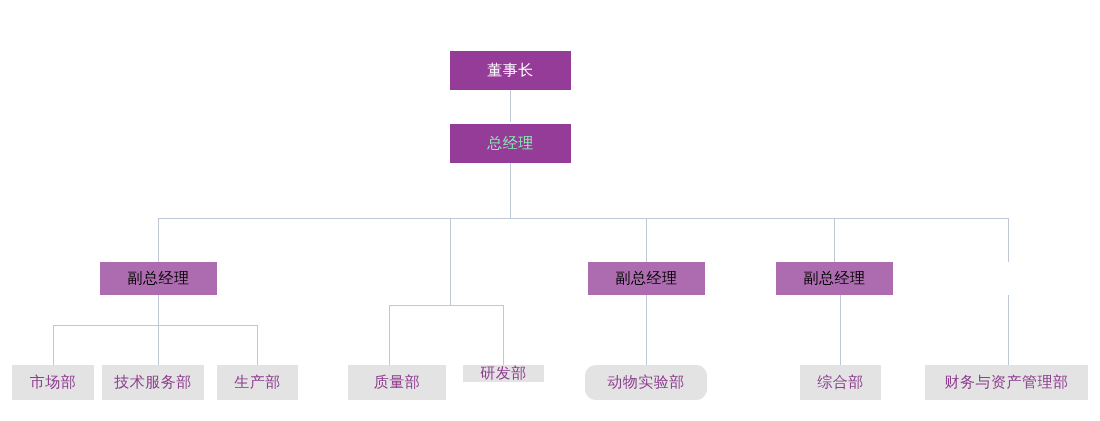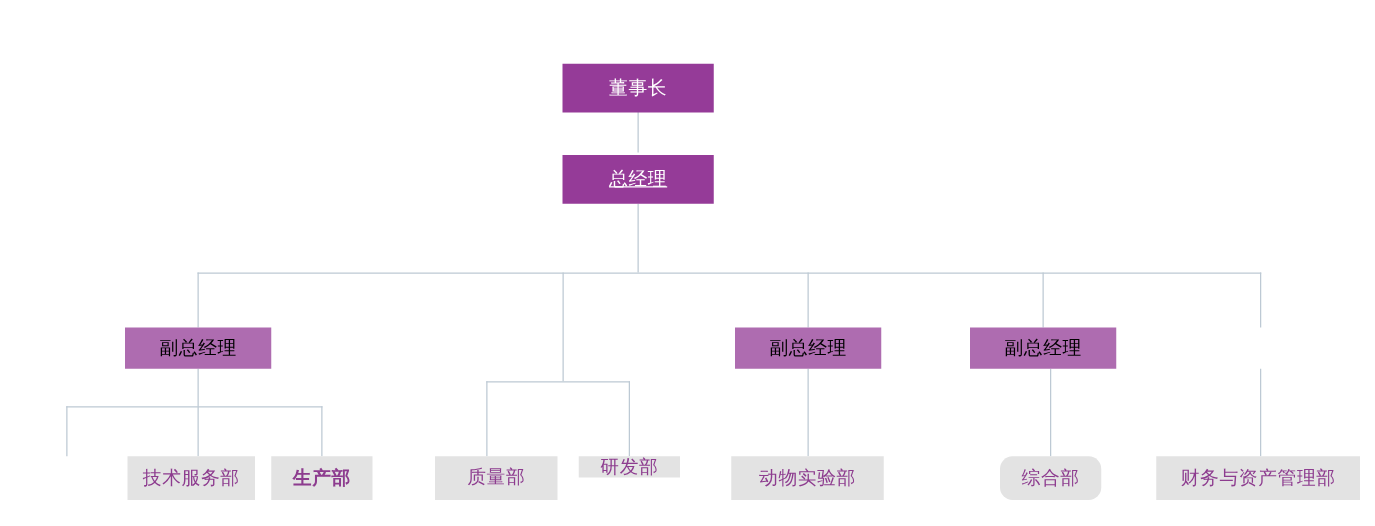--- a/index.html
+++ b/index.html
@@ -29,22 +29,21 @@
     letter-spacing: 0.5px;
     white-space: nowrap;
     z-index: 2;
   }
   .node.level-1 {
     background: #953b98;
     color: #ffffff;
   }
   .node.level-2 {
     background: #953b98;
-    color: #ffffff;
-    text-decoration: underline;
+    color: #86efac;
   }
   .node.level-3 {
     background: #ae6cb0;
     color: #000000;
   }
   .node.level-4 {
     background: #e3e3e3;
     color: #8d3c8f;
   }
   .conn {
@@ -91,28 +90,29 @@
 
   <div class="node level-2" style="left:450px; top:124px; width:121px; height:39px;">总经理</div>
 
   <div class="node level-3" style="left:100px; top:262px; width:117px; height:33px;">副总经理</div>
 
   <div class="node level-3" style="left:588px; top:262px; width:117px; height:33px;">副总经理</div>
 
   <div class="node level-3" style="left:776px; top:262px; width:117px; height:33px;">副总经理</div>
 
 
+  <div class="node level-4" style="left:12px; top:365px; width:82px; height:35px;">市场部</div>
 
   <div class="node level-4" style="left:102px; top:365px; width:102px; height:35px;">技术服务部</div>
 
-  <div class="node level-4" style="left:217px; top:365px; width:81px; height:35px;font-weight:bold;">生产部</div>
+  <div class="node level-4" style="left:217px; top:365px; width:81px; height:35px;">生产部</div>
 
   <div class="node level-4" style="left:348px; top:365px; width:98px; height:35px;font-family:Liberation Serif, serif;">质量部</div>
 
   <div class="node level-4" style="left:463px; top:365px; width:81px; height:17px;">研发部</div>
 
-  <div class="node level-4" style="left:585px; top:365px; width:122px; height:35px;">动物实验部</div>
+  <div class="node level-4" style="left:585px; top:365px; width:122px; height:35px;border-radius:11px;">动物实验部</div>
 
-  <div class="node level-4" style="left:800px; top:365px; width:81px; height:35px;border-radius:10px;">综合部</div>
+  <div class="node level-4" style="left:800px; top:365px; width:81px; height:35px;">综合部</div>
 
   <div class="node level-4" style="left:925px; top:365px; width:163px; height:35px;">财务与资产管理部</div>
 
 </div>
 
 </body></html>

